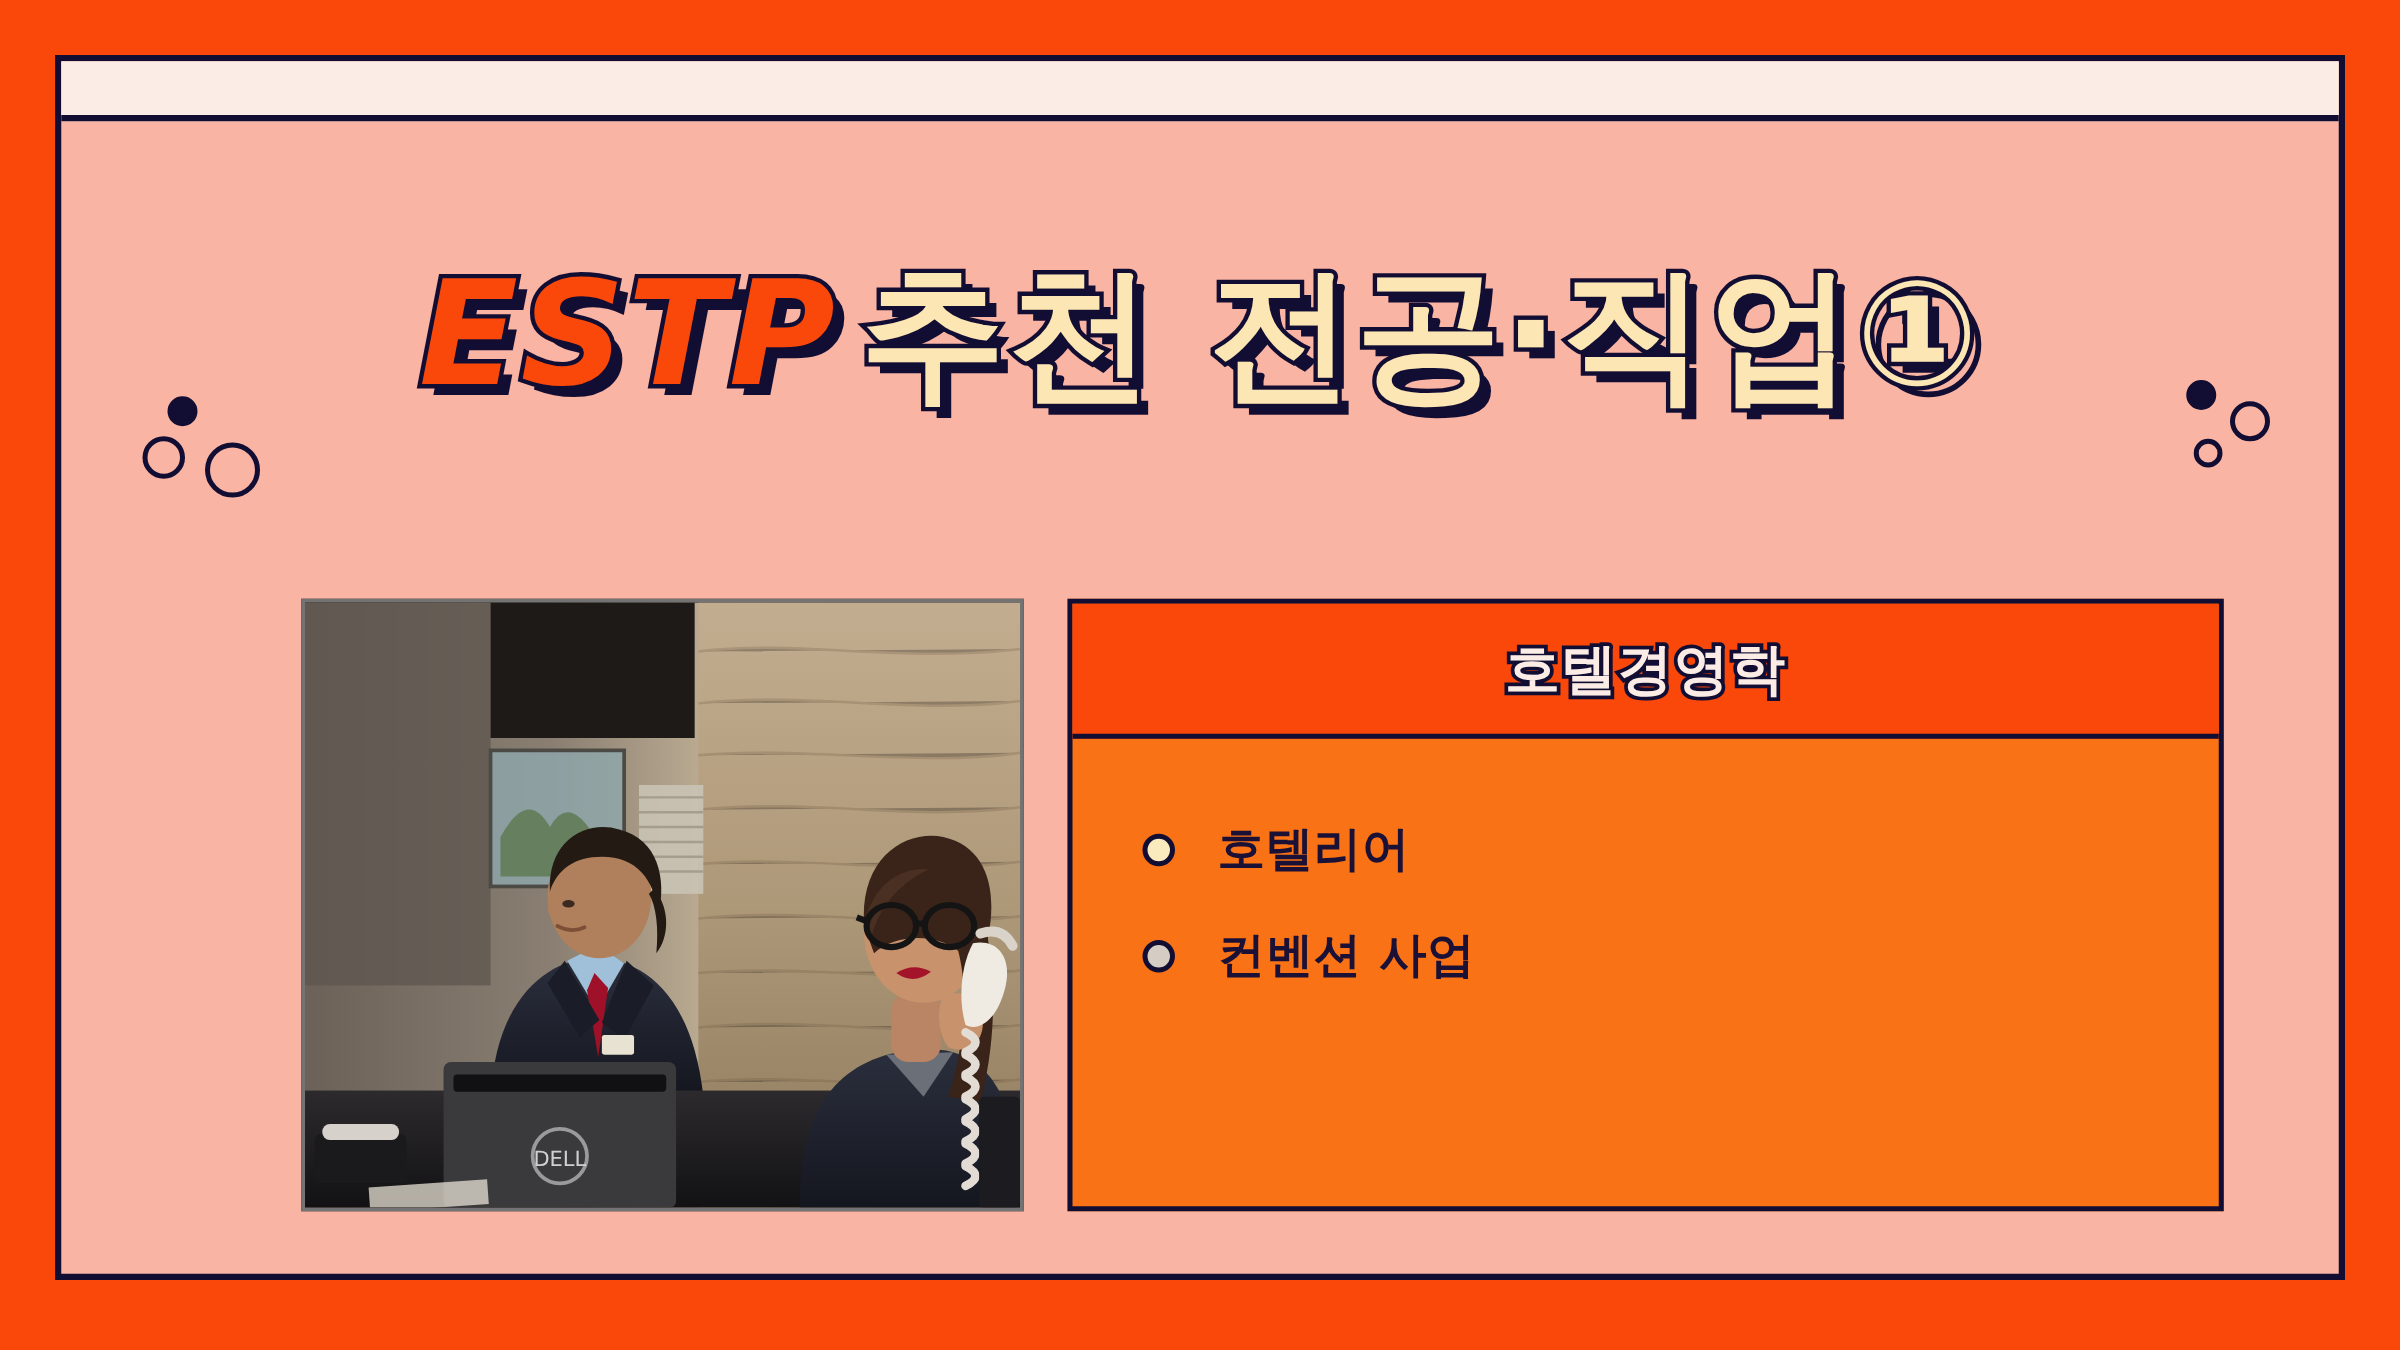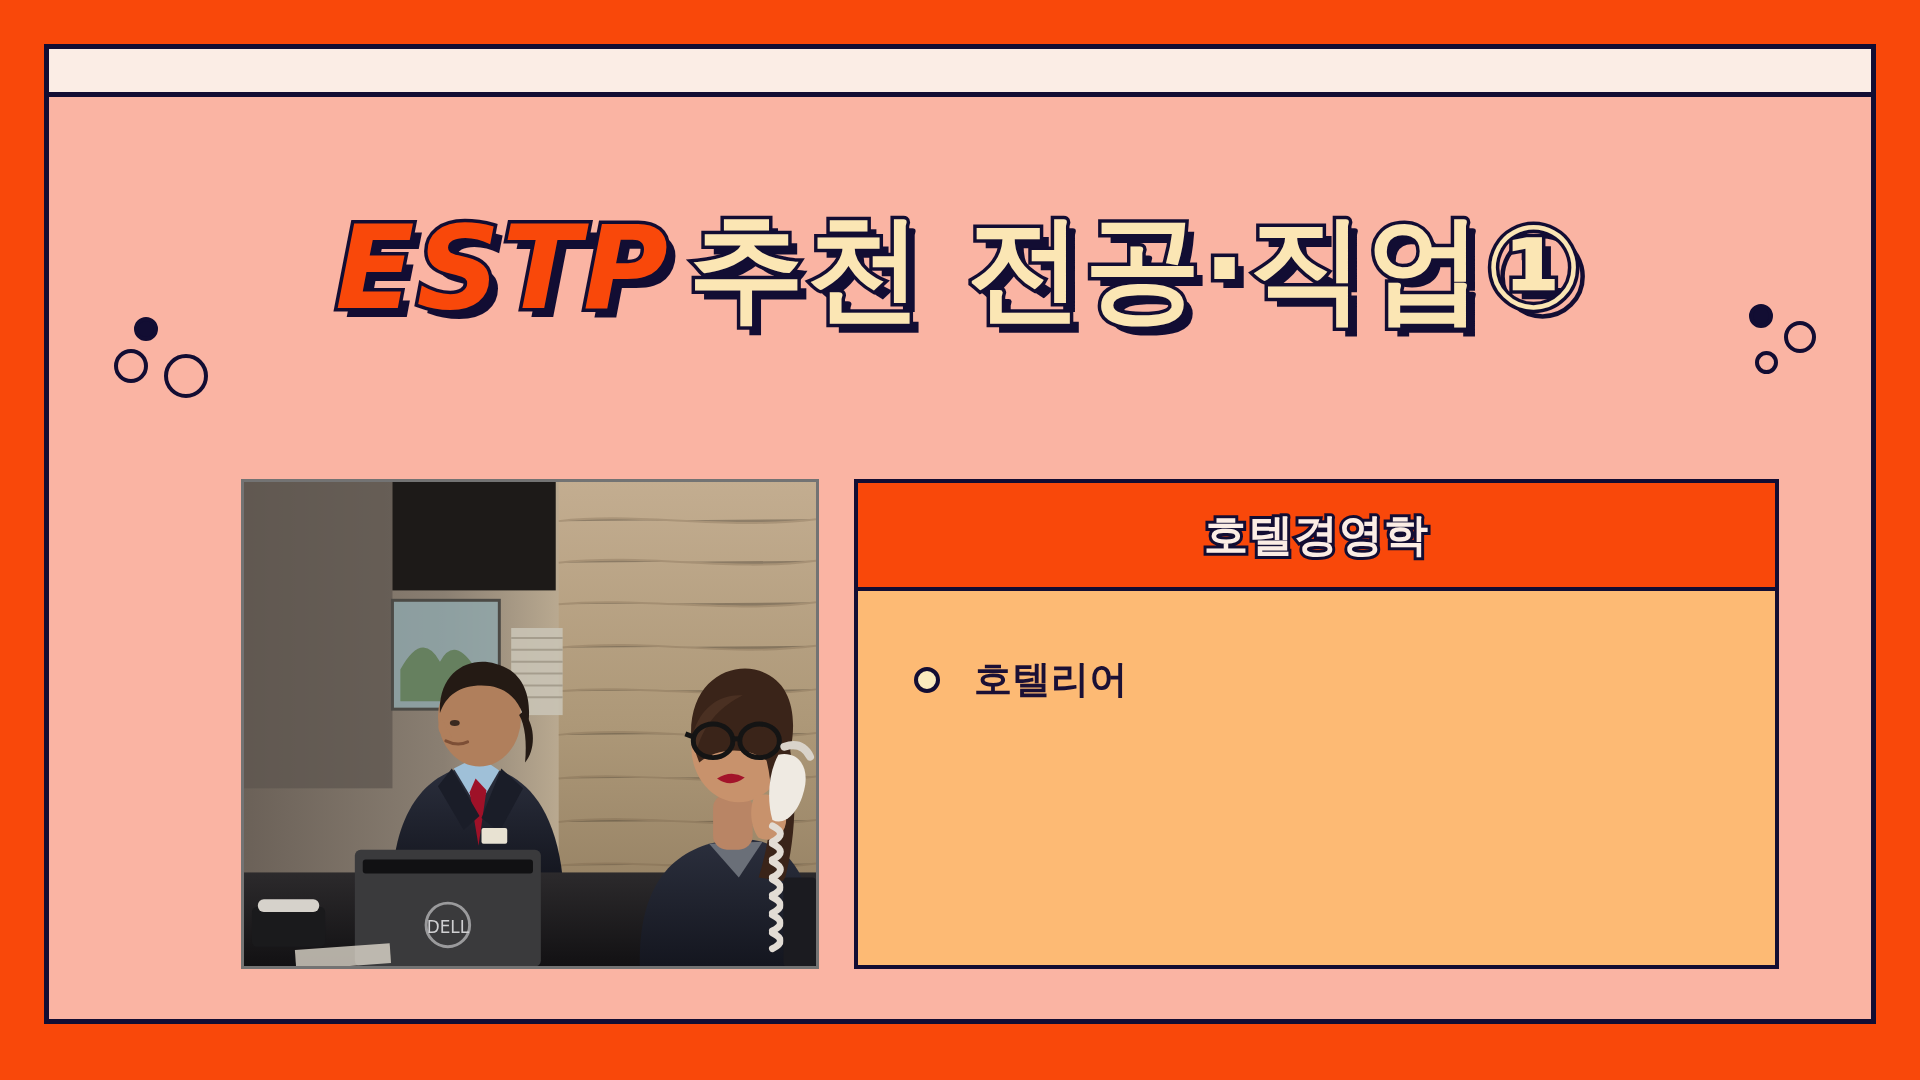--- a/index.html
+++ b/index.html
@@ -108,21 +108,21 @@
 
   
   .card {
     position: absolute;
     left: 805px;
     top: 430px;
     width: 925px;
     height: 490px;
     border: 4px solid #120D33;
     box-sizing: border-box;
-    background: #fdba74;
+    background: #f97316;
   }
 
   .card-header {
     height: 108px;
     background: #F9480A;
     border-bottom: 4px solid #120D33;
     display: flex;
     align-items: center;
     justify-content: center;
     box-sizing: border-box;
@@ -331,19 +331,23 @@
       <div class="card-header">
         <span class="card-header-text">호텔경영학</span>
       </div>
       <div class="card-body">
 
         <div class="list-item">
           <span class="dot" style="background:#FAEBBE;"></span>
           <span class="item-label">호텔리어</span>
         </div>
 
+        <div class="list-item">
+          <span class="dot" style="background:#D5CDC4;"></span>
+          <span class="item-label">컨벤션 사업</span>
+        </div>
 
 
       </div>
     </div>
 
   </div>
 </div>
 
 </body></html>

